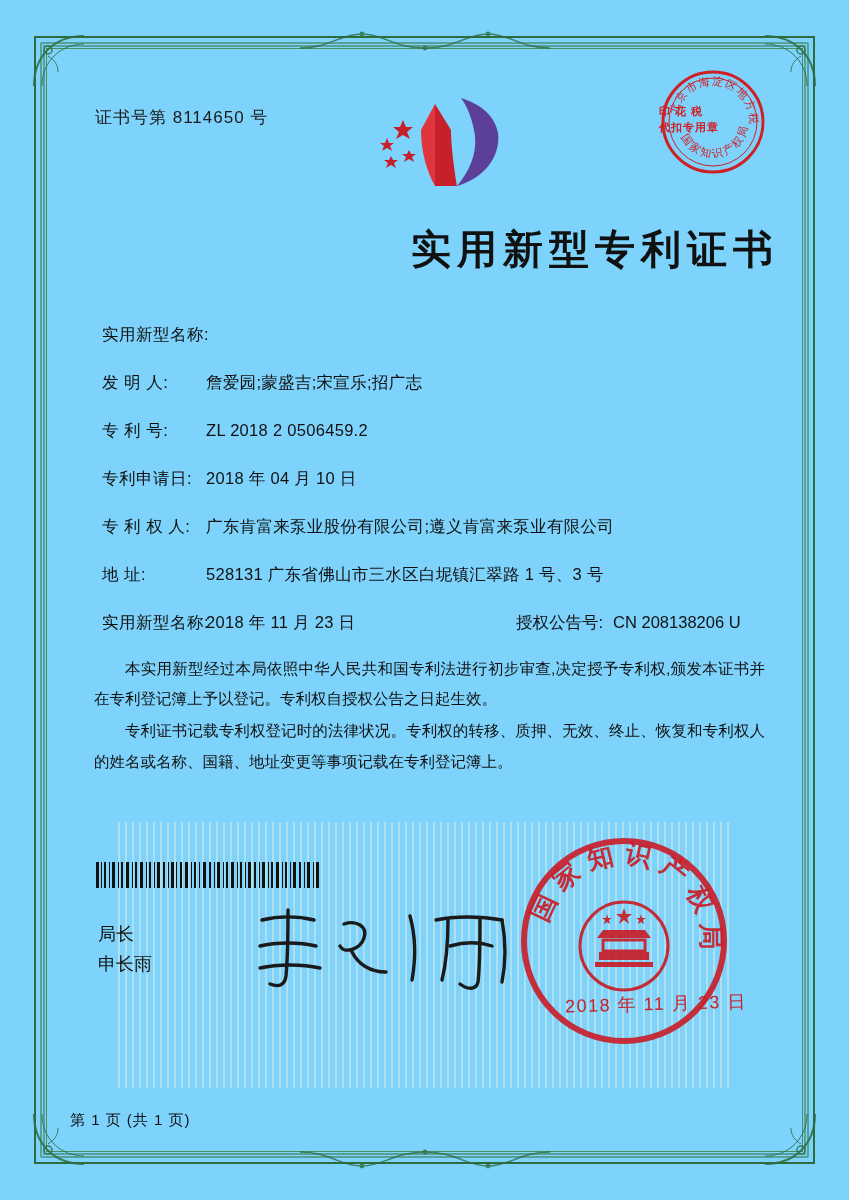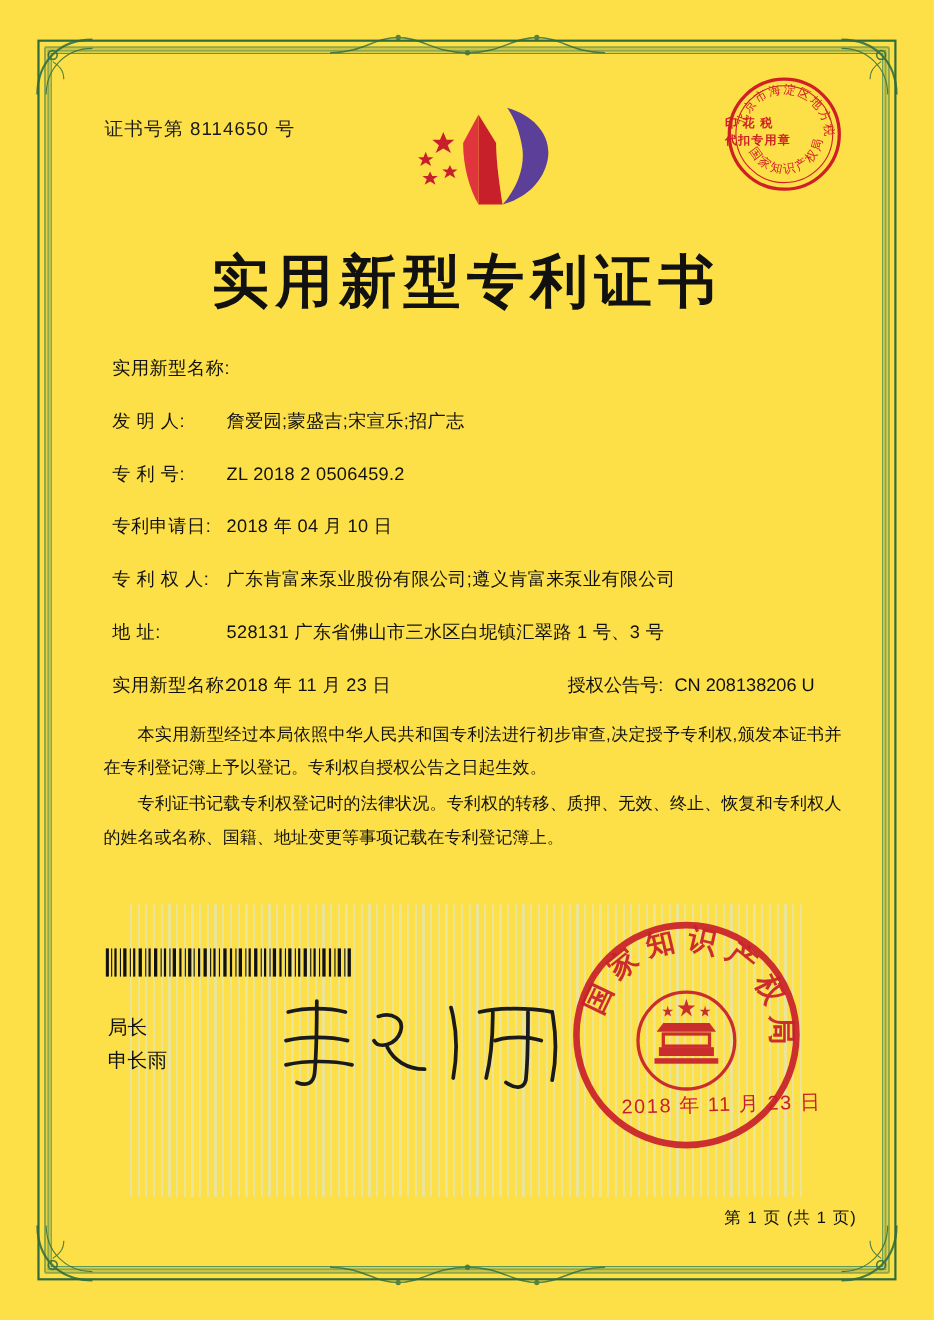--- a/index.html
+++ b/index.html
@@ -7,21 +7,21 @@
     padding: 0;
     background: #ffffff;
   }
   body {
     font-family: "Liberation Serif", "DejaVu Serif", serif;
   }
   .page {
     position: relative;
     width: 849px;
     height: 1200px;
-    background: #fde047;
+    background: #7dd3fc;
     overflow: hidden;
   }
   
   .frame-outer {
     position: absolute;
     left: 34px;
     top: 36px;
     right: 34px;
     bottom: 36px;
     border: 2px solid #2e6b3e;
@@ -110,22 +110,22 @@
     font-weight: bold;
     letter-spacing: 1px;
   }
   .ts-l1 { top: 36px; font-size: 11px; }
   .ts-l2 { top: 52px; font-size: 11px; }
 
   .title {
     position: absolute;
     left: 0; right: 0;
     top: 160px;
-    text-align: center;
-    font-size: 52px;
+    text-align: right;
+    font-size: 40px;
     font-weight: bold;
     letter-spacing: 6px;
     color: #111;
     font-family: "Liberation Sans", sans-serif;
   }
 
   .fields {
     position: absolute;
     left: 32px;
     right: 10px;
@@ -216,22 +216,22 @@
     font-size: 18px;
     color: #c8202a;
     font-family: "Liberation Sans", sans-serif;
     letter-spacing: 1.5px;
     transform: rotate(-1.5deg);
   }
 
   .page-footer {
     position: absolute;
     left: 0; right: 0;
-    bottom: 21px;
-    text-align: right;
+    bottom: 8px;
+    text-align: left;
     font-size: 15px;
     color: #111;
     font-family: "Liberation Sans", sans-serif;
     letter-spacing: 1px;
   }
 
   .watermark {
     position: absolute;
     left: 48px;
     right: 48px;

